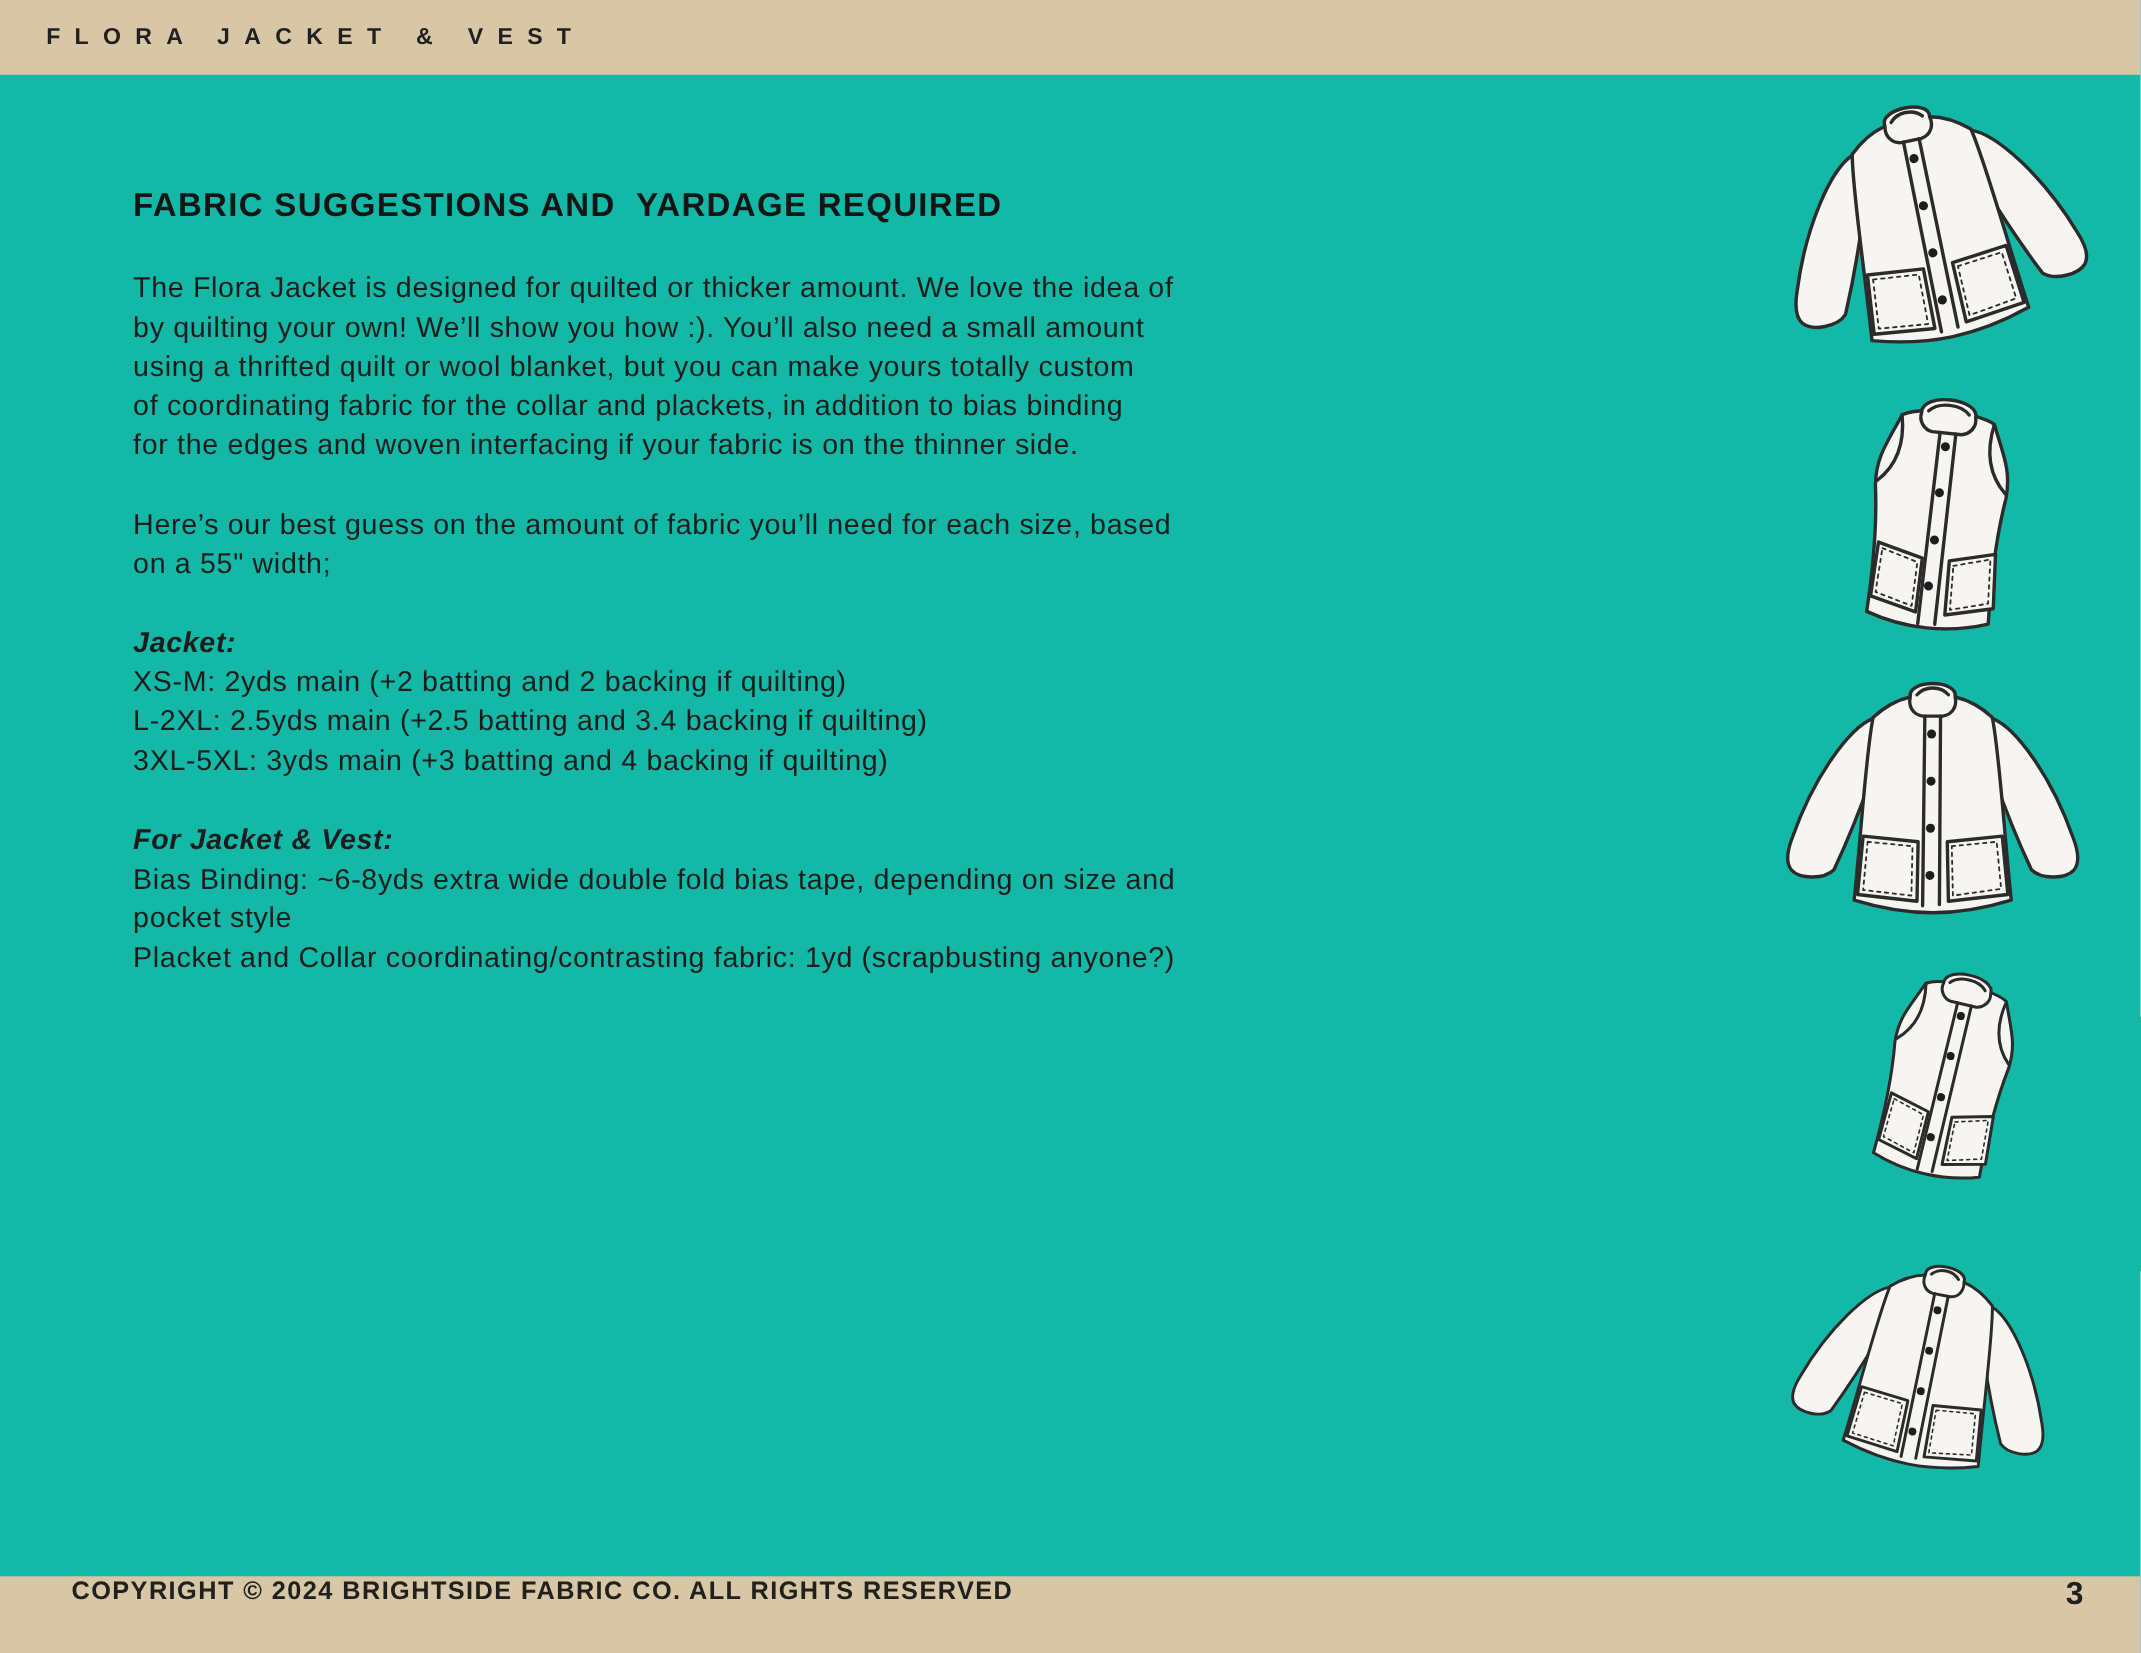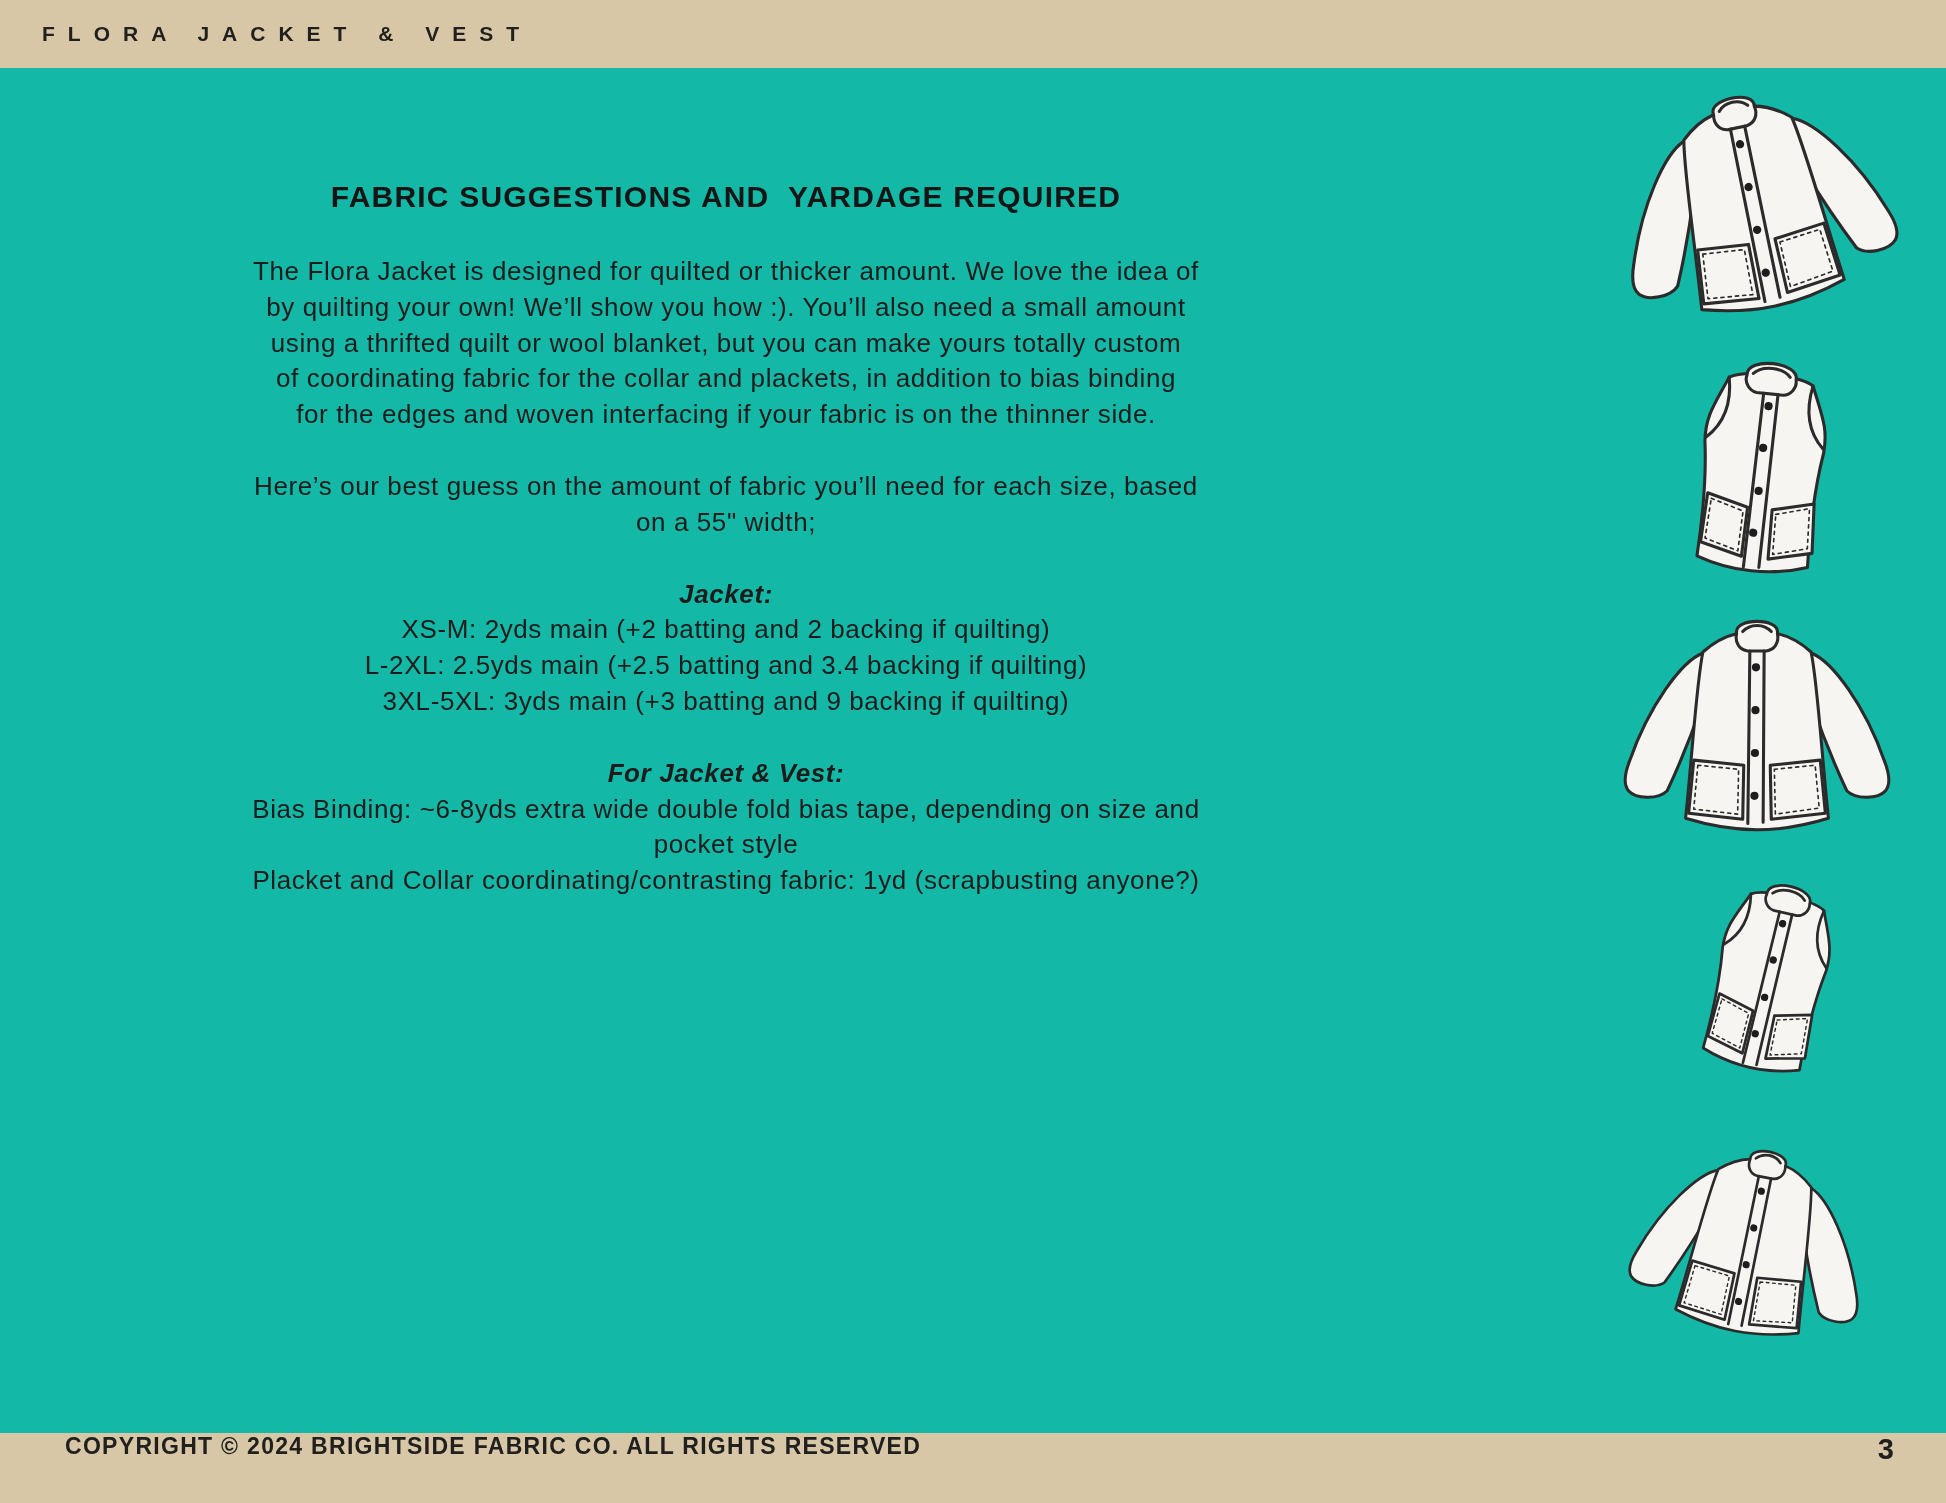--- a/index.html
+++ b/index.html
@@ -17,23 +17,22 @@
   .band { background: #d8c7a6; position: absolute; left: 0; width: 100%; }
   .band.top { top: 0; height: 68px; display: flex; align-items: center; padding-left: 42px; }
   .band.bottom { bottom: 0; height: 70px; display: flex; justify-content: space-between; padding: 0 52px 0 65px; }
   .band.top .title {
     font-size: 21px; font-weight: 700; letter-spacing: 13px; color: #20201e;
   }
   .copyright { font-size: 23px; font-weight: 700; letter-spacing: 1.3px; color: #20201e; }
   .page-num { font-size: 29px; font-weight: 700; color: #20201e; }
   
   .content {
-    position: absolute; left: 121px; top: 72px; width: 1210px;
+    position: absolute; left: 121px; top: 62px; width: 1210px;
     padding-top: 108px;
-    text-align: center;
   }
   h1.doc-heading {
     font-size: 30px; font-weight: 700; letter-spacing: 1.2px;
     white-space: pre-wrap; margin-bottom: 40px; color: #151515;
   }
   .para { margin-bottom: 36px; }
   .tline {
     font-size: 26px; line-height: 35.8px; letter-spacing: 0.6px; color: #1c1c1c;
     white-space: pre-wrap;
   }
@@ -113,21 +112,21 @@
 
     <div class="para">
       <div class="tline">Here’s our best guess on the amount of fabric you’ll need for each size, based</div>
       <div class="tline">on a 55" width;</div>
     </div>
 
     <div class="para">
       <div class="tline sec-title">Jacket:</div>
       <div class="tline">XS-M: 2yds main (+2 batting and 2 backing if quilting)</div>
       <div class="tline">L-2XL: 2.5yds main (+2.5 batting and 3.4 backing if quilting)</div>
-      <div class="tline">3XL-5XL: 3yds main (+3 batting and 9 backing if quilting)</div>
+      <div class="tline">3XL-5XL: 3yds main (+3 batting and 4 backing if quilting)</div>
     </div>
 
 
     <div class="para">
       <div class="tline sec-title">For Jacket &amp; Vest:</div>
       <div class="tline">Bias Binding: ~6-8yds extra wide double fold bias tape, depending on size and</div>
       <div class="tline">pocket style</div>
       <div class="tline">Placket and Collar coordinating/contrasting fabric: 1yd (scrapbusting anyone?)</div>
     </div>
   </main>

